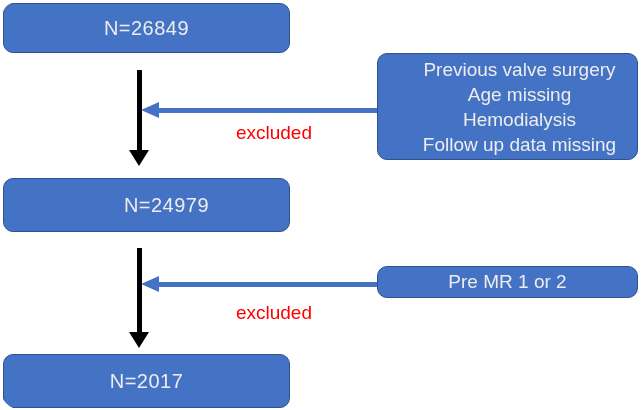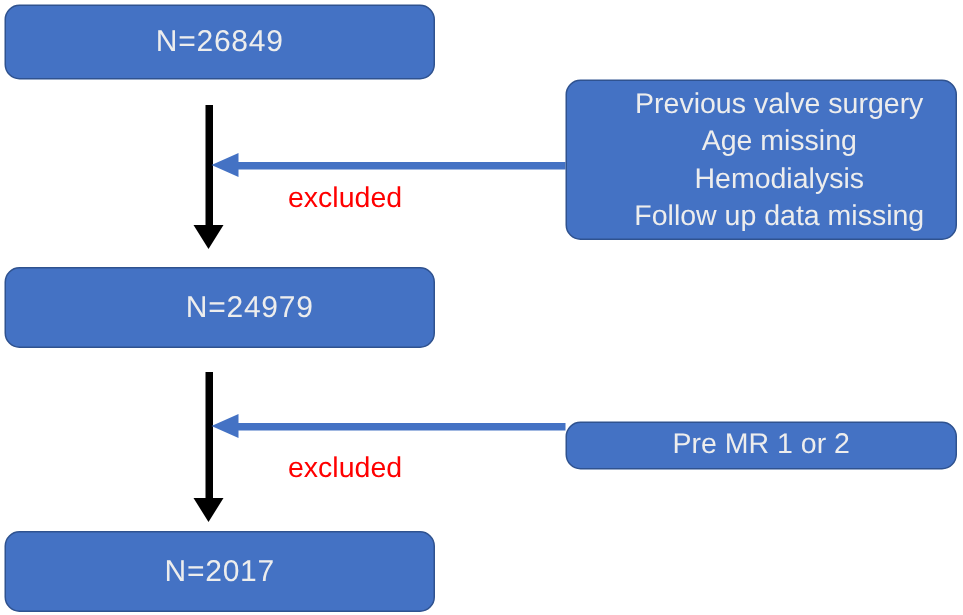--- a/index.html
+++ b/index.html
@@ -5,20 +5,21 @@
   html, body { margin: 0; padding: 0; }
   body { background: #ffffff; }
 
   .canvas {
     position: relative;
     width: 642px;
     height: 410px;
     overflow: hidden;
     background: var(--bg, #ffffff);
     font-family: "Liberation Sans", sans-serif;
+    border-radius: 22px;
   }
 
   
   .node {
     position: absolute;
     box-sizing: border-box;
     background: var(--node-fill, #4472C4);
     border: 1.5px solid var(--node-border, #2F528F);
     border-radius: 10px;
     color: var(--node-text, #EDEDED);
@@ -42,21 +43,21 @@
     border: 1.5px solid var(--node-border, #2F528F);
     border-radius: 10px;
     color: var(--node-text, #EDEDED);
     font-size: 19px;
     text-align: center;
     display: flex;
     flex-direction: column;
     justify-content: center;
   }
   #exclusion-box-1 { top: 53px;  height: 107px; line-height: 25px; padding-left: 24px; }
-  #exclusion-box-2 { top: 266px; height: 32px;  line-height: 22px; margin-top: 15px; }
+  #exclusion-box-2 { top: 266px; height: 32px;  line-height: 22px; }
 
   
   .v-shaft {
     position: absolute;
     width: 5px;
     background: var(--flow-arrow, #000000);
   }
   #down-shaft-1 { left: 137px; top: 70px;  height: 80px; }
   #down-shaft-2 { left: 137px; top: 248px; height: 84px; }
   .v-head {
@@ -87,21 +88,21 @@
     border-right: 18px solid var(--excl-arrow, #4472C4);
     left: 141px;
   }
   #left-head-1 { top: 102px; }
   #left-head-2 { top: 276px; }
 
   
   .edge-label {
     position: absolute;
     width: 120px;
-    text-align: left;
+    text-align: right;
     color: var(--edge-label, #FF0000);
     font-size: 19px;
     line-height: 22px;
   }
   #edge-label-1 { left: 192px; top: 122px; }
   #edge-label-2 { left: 192px; top: 302px; }
 </style>
 </head>
 <body>
 

